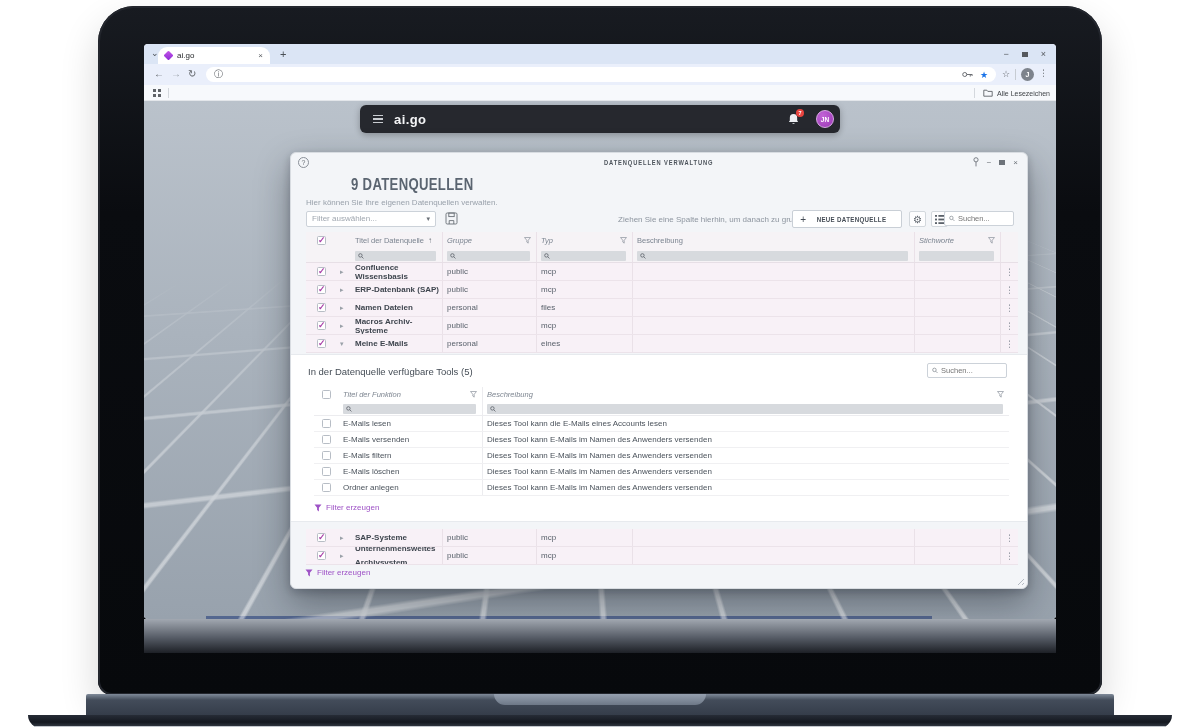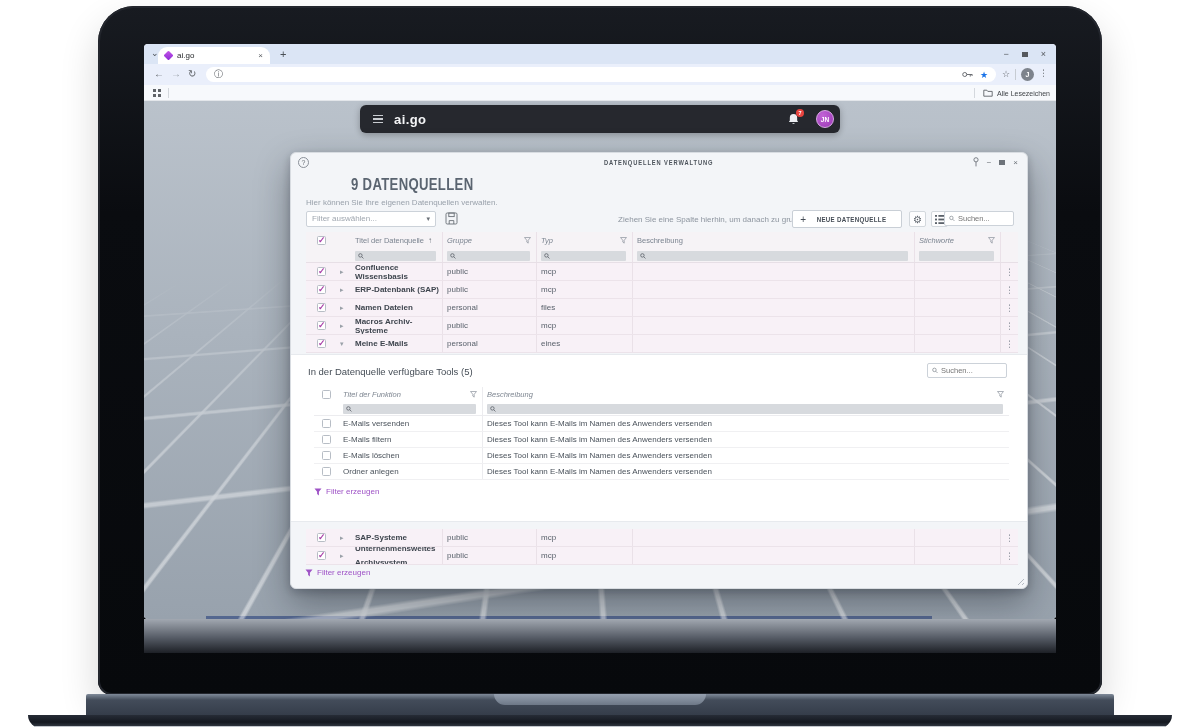--- a/index.html
+++ b/index.html
@@ -557,20 +557,31 @@
                       <line x1="5" y1="5" x2="7.3" y2="7.3" stroke="#555b63" stroke-width="1"></line>
                     </svg>
                   </span>
                 </div>
             </div>
             <div class="tgrow trow">
               <div class="c cc">
                   <span class="cb"></span>
                 </div>
               <div class="c">
+                  <span>E-Mails lesen</span>
+                </div>
+              <div class="c tvl">
+                  <span>Dieses Tool kann die E-Mails eines Accounts lesen</span>
+                </div>
+            </div>
+            <div class="tgrow trow">
+              <div class="c cc">
+                  <span class="cb"></span>
+                </div>
+              <div class="c">
                   <span>E-Mails versenden</span>
                 </div>
               <div class="c tvl">
                   <span>Dieses Tool kann E-Mails im Namen des Anwenders versenden</span>
                 </div>
             </div>
             <div class="tgrow trow">
               <div class="c cc">
                   <span class="cb"></span>
                 </div>

